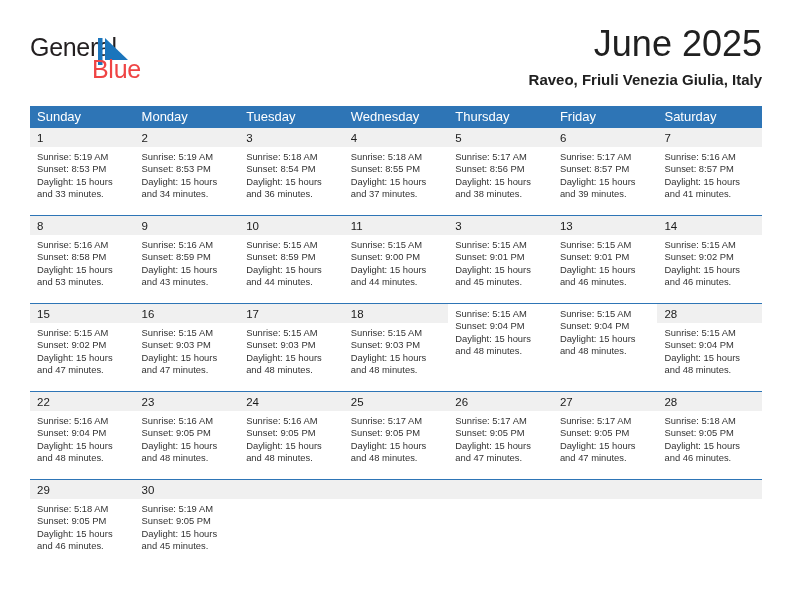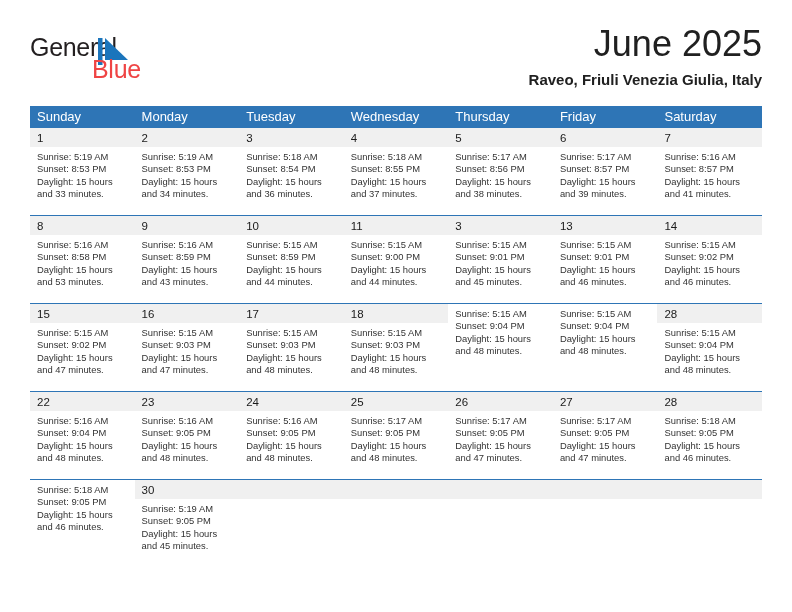--- a/index.html
+++ b/index.html
@@ -424,20 +424,21 @@
         <div>Sunrise: 5:18 AM</div>
         <div>Sunset: 9:05 PM</div>
         <div>Daylight: 15 hours</div>
         <div>and 46 minutes.</div>
       </div>
     </div>
   </div>
 
   <div class="week">
     <div class="day">
+      <div class="day-num-row"><span class="day-num">29</span></div>
       <div class="day-body">
         <div>Sunrise: 5:18 AM</div>
         <div>Sunset: 9:05 PM</div>
         <div>Daylight: 15 hours</div>
         <div>and 46 minutes.</div>
       </div>
     </div>
     <div class="day">
       <div class="day-num-row"><span class="day-num">30</span></div>
       <div class="day-body">

